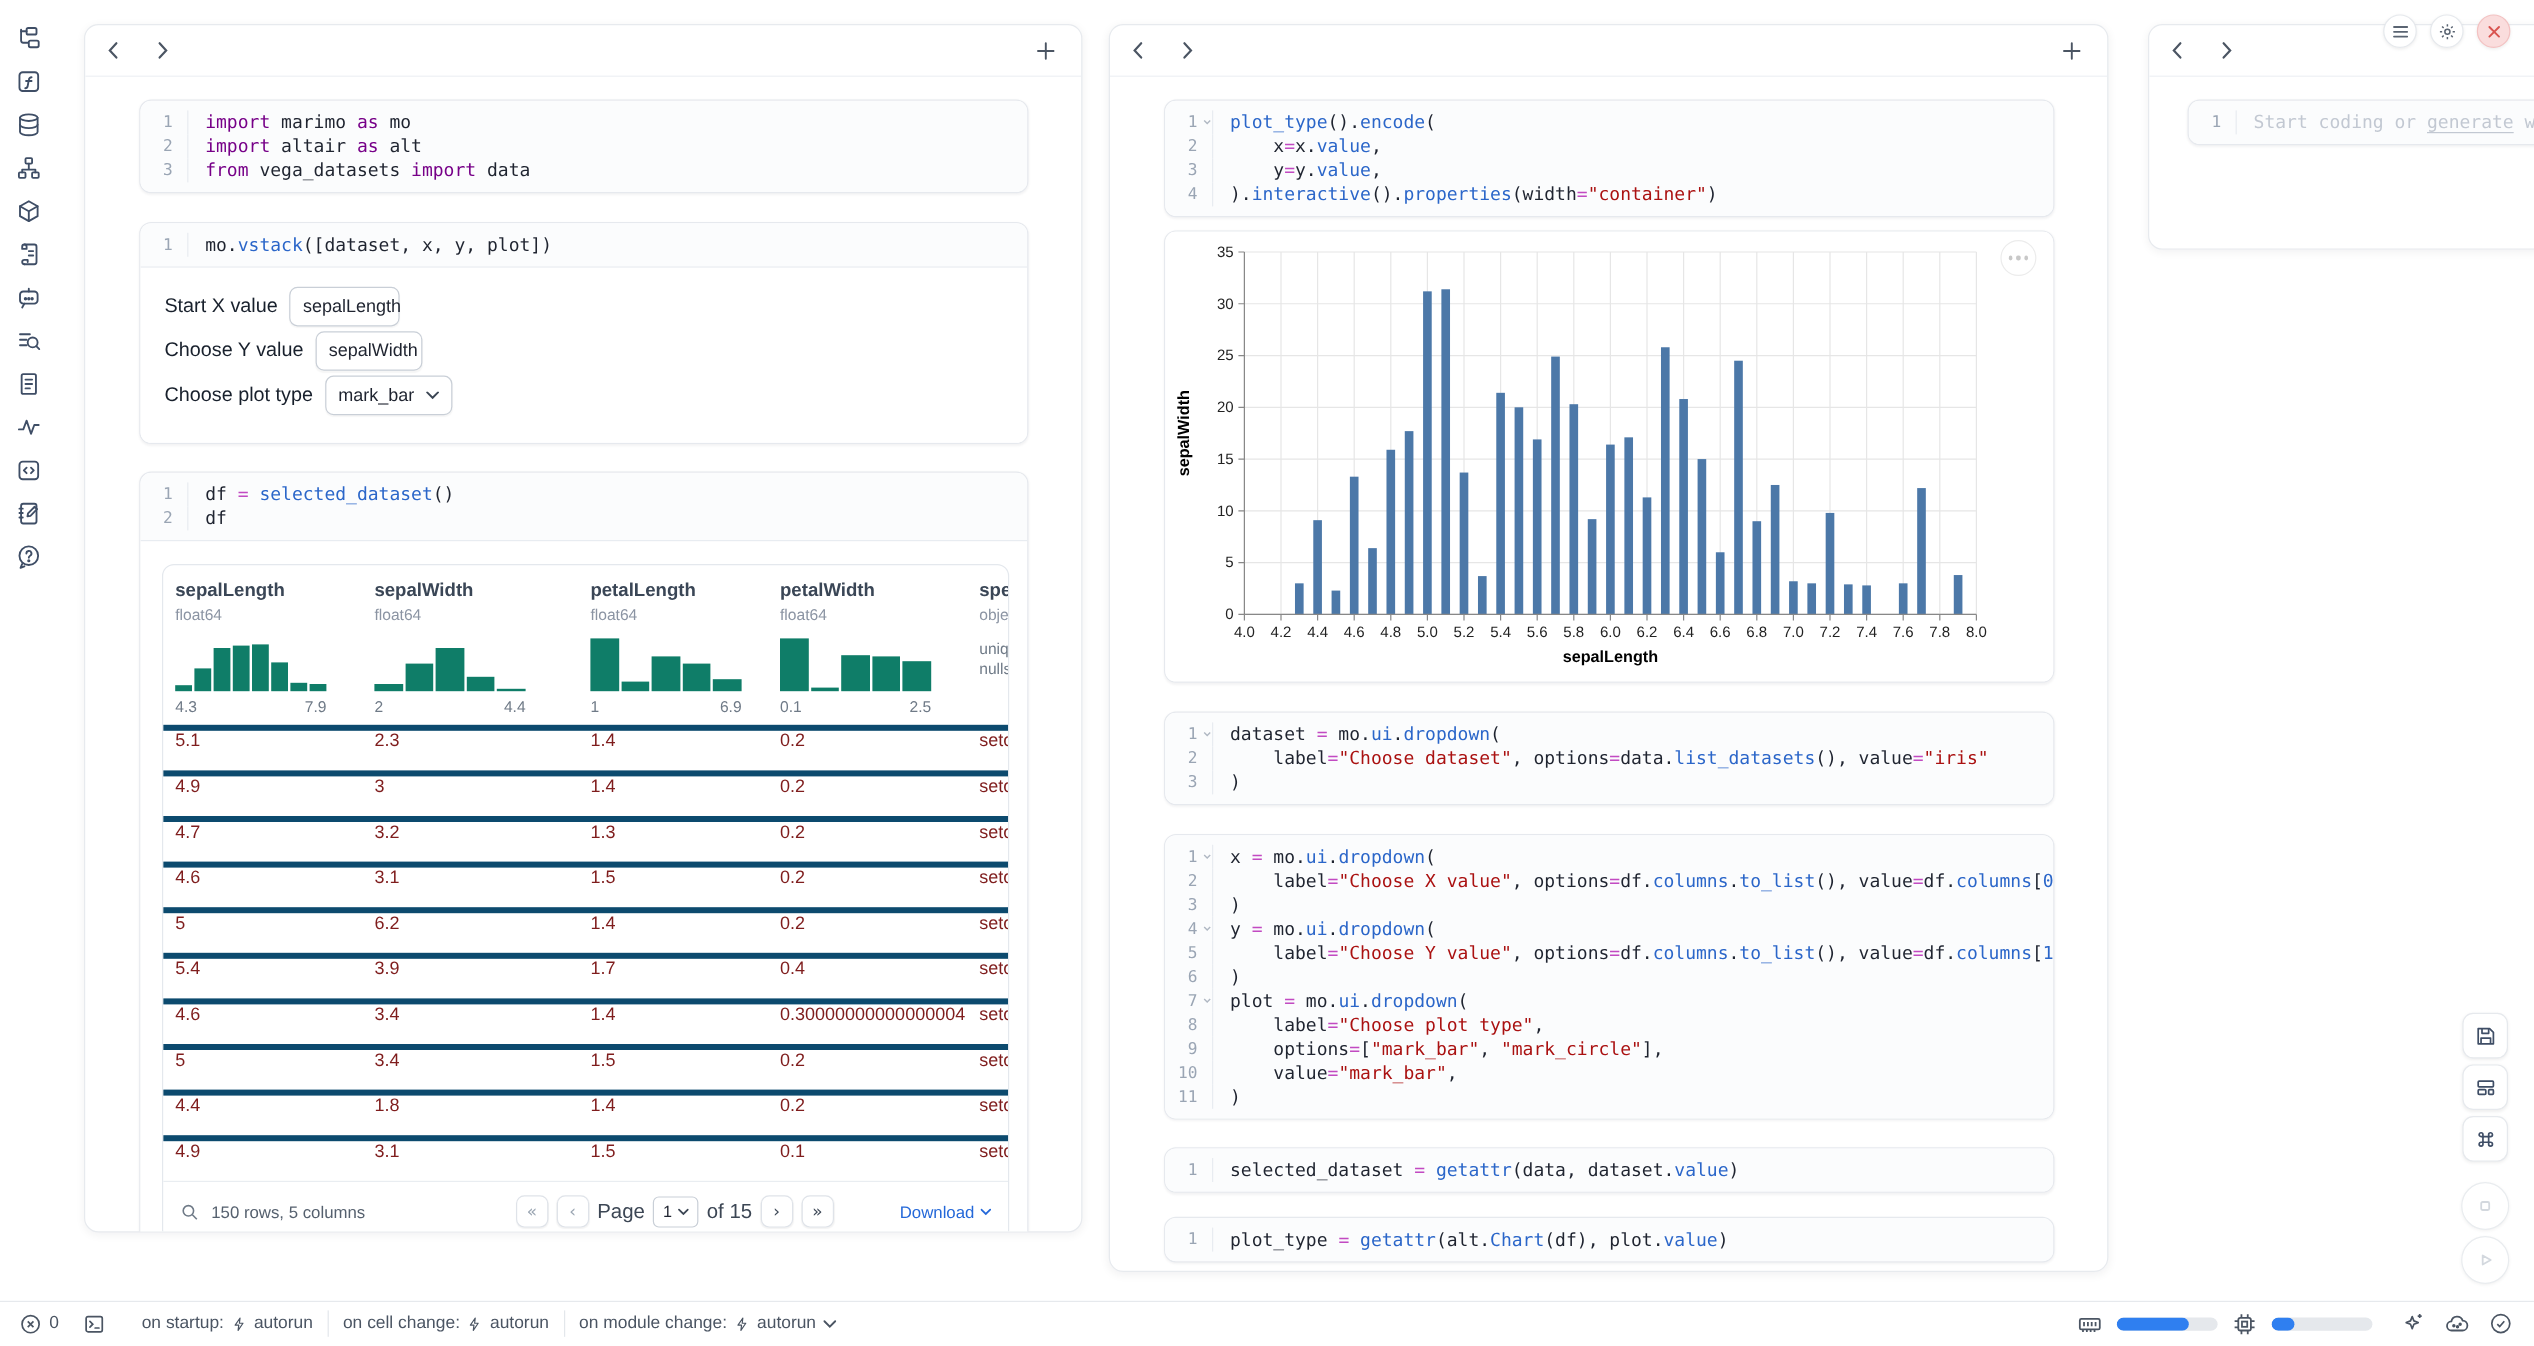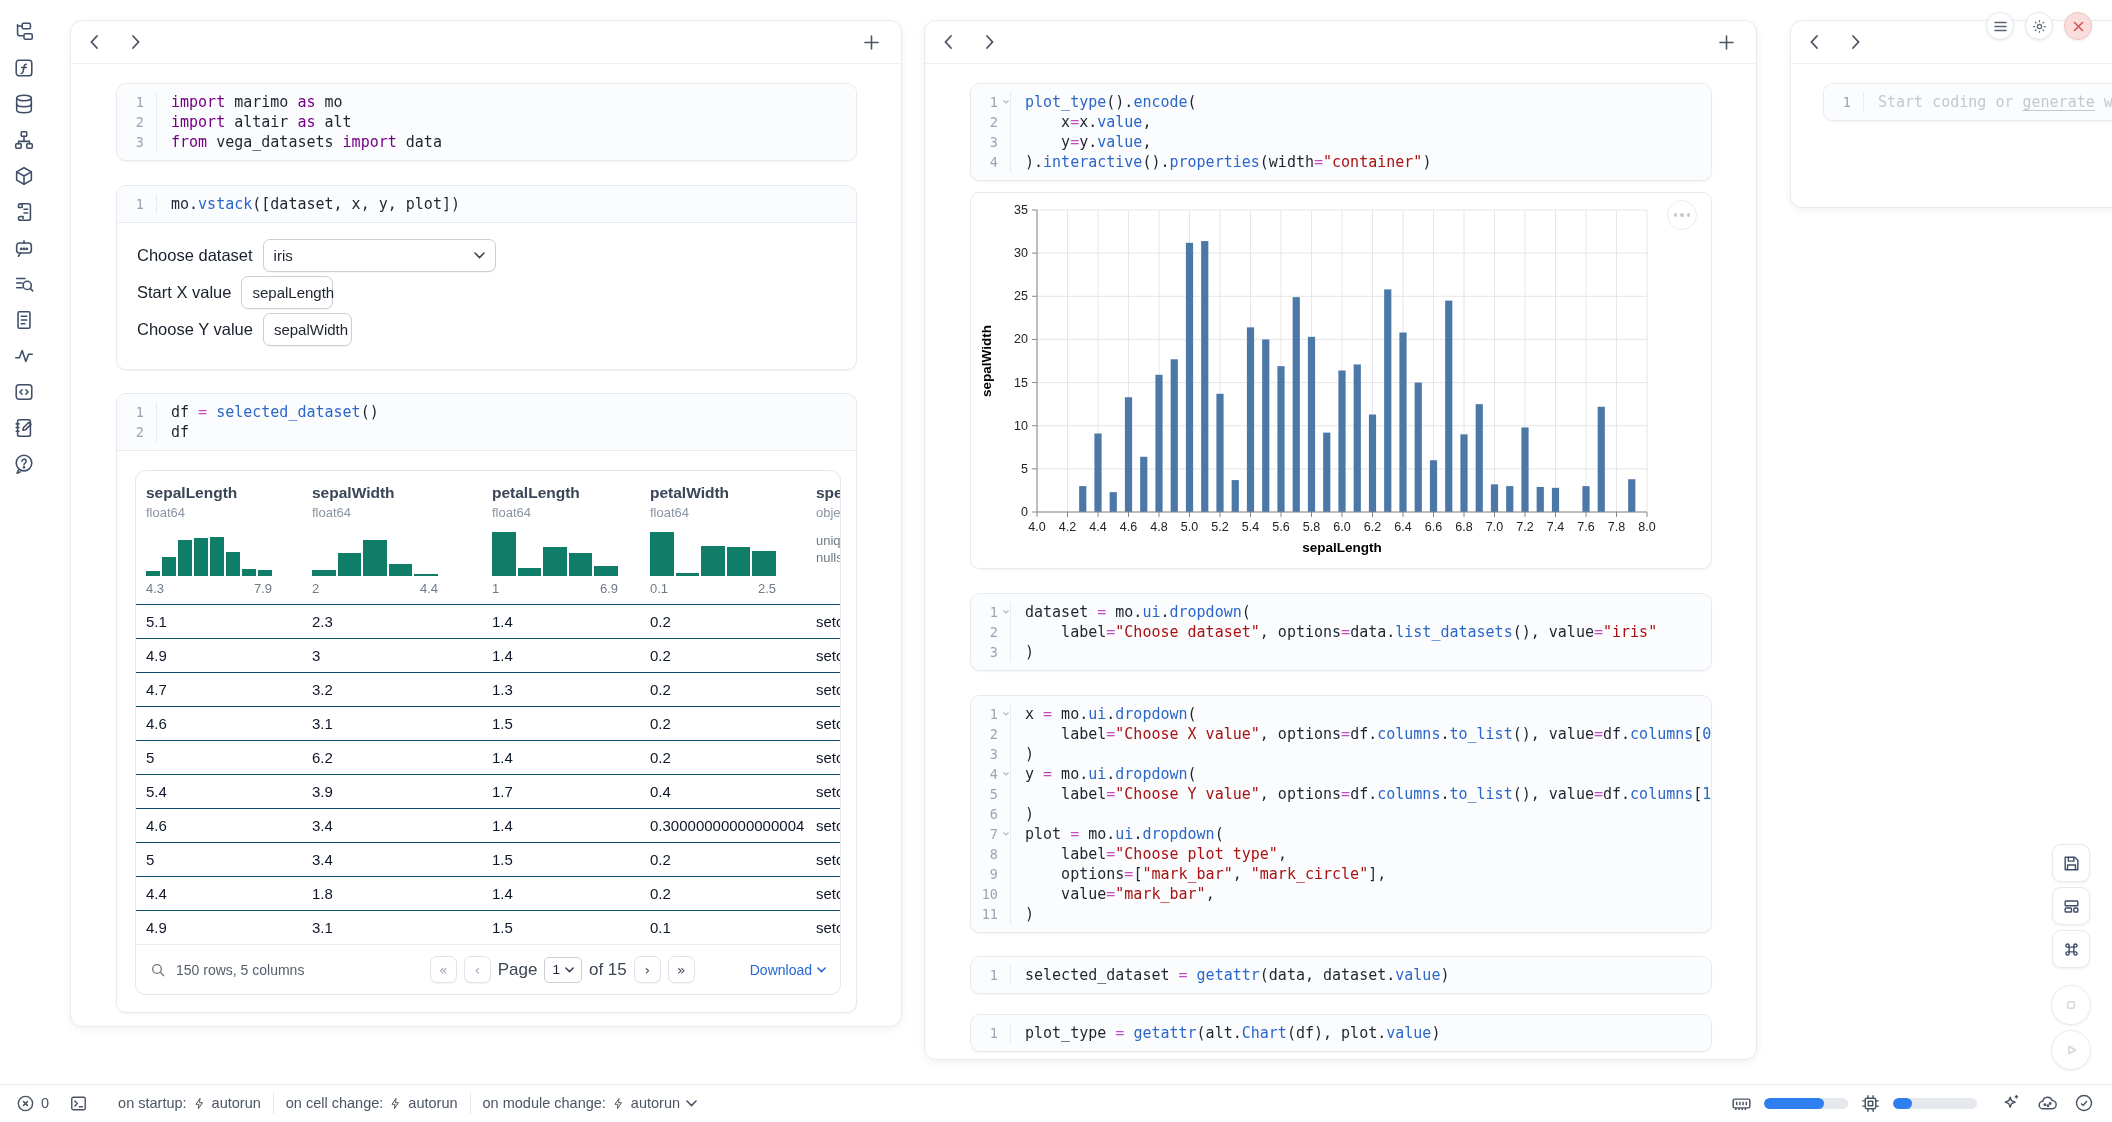--- a/index.html
+++ b/index.html
@@ -37,21 +37,21 @@
   
   .tablecard{border:1px solid #e4e8ed;border-radius:10px;margin:19px 18px 17px;width:706px;overflow:hidden;box-sizing:border-box;}
   .thead{display:flex;padding-top:13px;width:860px;}
   .th{box-sizing:border-box;padding-left:10px;flex:none;}
   .th-name{font-size:15.5px;font-weight:bold;color:#3a4656;}
   .th-type{font-size:13px;color:#8b94a3;margin-top:3px;}
   .hist{display:flex;align-items:flex-end;gap:2px;height:46px;width:126px;margin-top:10px;}
   .hist i{flex:1;background:#0f7d68;display:block;}
   .range{width:126px;display:flex;justify-content:space-between;font-size:13px;color:#6f7a87;margin:5px 0 8px;}
   .meta{font-size:13px;color:#6f7a87;margin-top:12px;line-height:17px;}
-  .tr{display:flex;border-top:1px solid #0c4a6e;height:33px;align-items:center;font-size:15px;color:#0f172a;width:860px;}
+  .tr{display:flex;border-top:5px solid #0c4a6e;height:33px;font-size:15px;color:#7f1d1d;width:860px;}
   .td{box-sizing:border-box;padding-left:10px;flex:none;white-space:nowrap;overflow:hidden;}
   .tfoot{border-top:1px solid #e9edf1;height:49px;display:flex;align-items:center;padding:0 14px;font-size:14px;color:#55606e;}
   .pager{margin-left:auto;display:flex;align-items:center;gap:7px;}
   .pgbtn{width:27px;height:27px;border:1px solid #dfe3e9;border-radius:7px;background:#fff;box-shadow:0 1px 1px rgba(0,0,0,.05);
          display:flex;align-items:center;justify-content:center;font-size:14px;color:#3f4a58;cursor:pointer;font-family:"DejaVu Sans",sans-serif;}
   .pgbtn.dim{color:#9aa5b2;}
   .pagesel{border:1px solid #c9cfd7;border-radius:5px;height:24px;display:inline-flex;align-items:center;gap:5px;
            padding:0 7px;font-size:13.5px;color:#1f2430;cursor:pointer;background:#fff;}
   .smalltxt{font-size:17px;color:#3c4654;}
   .dl{color:#2468d9;font-size:14px;display:flex;align-items:center;gap:5px;margin-left:10px;cursor:pointer;padding-left:38px;}
@@ -247,41 +247,41 @@
     <div class="cell" style="margin-bottom:23px">
       <div class="code">
           <div class="crow">
             <div class="g">1</div>
             <div class="c">mo.<span class="t-fn">vstack</span>([dataset, x, y, plot])</div>
           </div>
         </div>
       <div class="out">
           <div class="dd-wrap" id="vstack-output">
             <div class="dd-row">
-              <span class="dd-label">Choose dataset</span>
-              <span class="sel" style="width:233px">
-                <span>iris</span>
-                <svg width="11" height="7" viewBox="0 0 11 7" style="margin-left:8px">
-                  <path d="M1 1l4.5 4.5L10 1" stroke="#3c4654" stroke-width="1.6" fill="none" stroke-linecap="round"></path>
-                </svg>
-              </span>
-            </div>
-            <div class="dd-row">
               <span class="dd-label">Start X value</span>
               <span class="sel" style="width:92px">
                 <span>sepalLength</span>
                 <svg width="11" height="7" viewBox="0 0 11 7" style="margin-left:8px">
                   <path d="M1 1l4.5 4.5L10 1" stroke="#3c4654" stroke-width="1.6" fill="none" stroke-linecap="round"></path>
                 </svg>
               </span>
             </div>
             <div class="dd-row">
               <span class="dd-label">Choose Y value</span>
               <span class="sel" style="width:89px">
                 <span>sepalWidth</span>
+                <svg width="11" height="7" viewBox="0 0 11 7" style="margin-left:8px">
+                  <path d="M1 1l4.5 4.5L10 1" stroke="#3c4654" stroke-width="1.6" fill="none" stroke-linecap="round"></path>
+                </svg>
+              </span>
+            </div>
+            <div class="dd-row">
+              <span class="dd-label">Choose plot type</span>
+              <span class="sel" style="width:106px">
+                <span>mark_bar</span>
                 <svg width="11" height="7" viewBox="0 0 11 7" style="margin-left:8px">
                   <path d="M1 1l4.5 4.5L10 1" stroke="#3c4654" stroke-width="1.6" fill="none" stroke-linecap="round"></path>
                 </svg>
               </span>
             </div>
           </div>
         </div>
     </div>
     <div class="cell">
       <div class="code">

